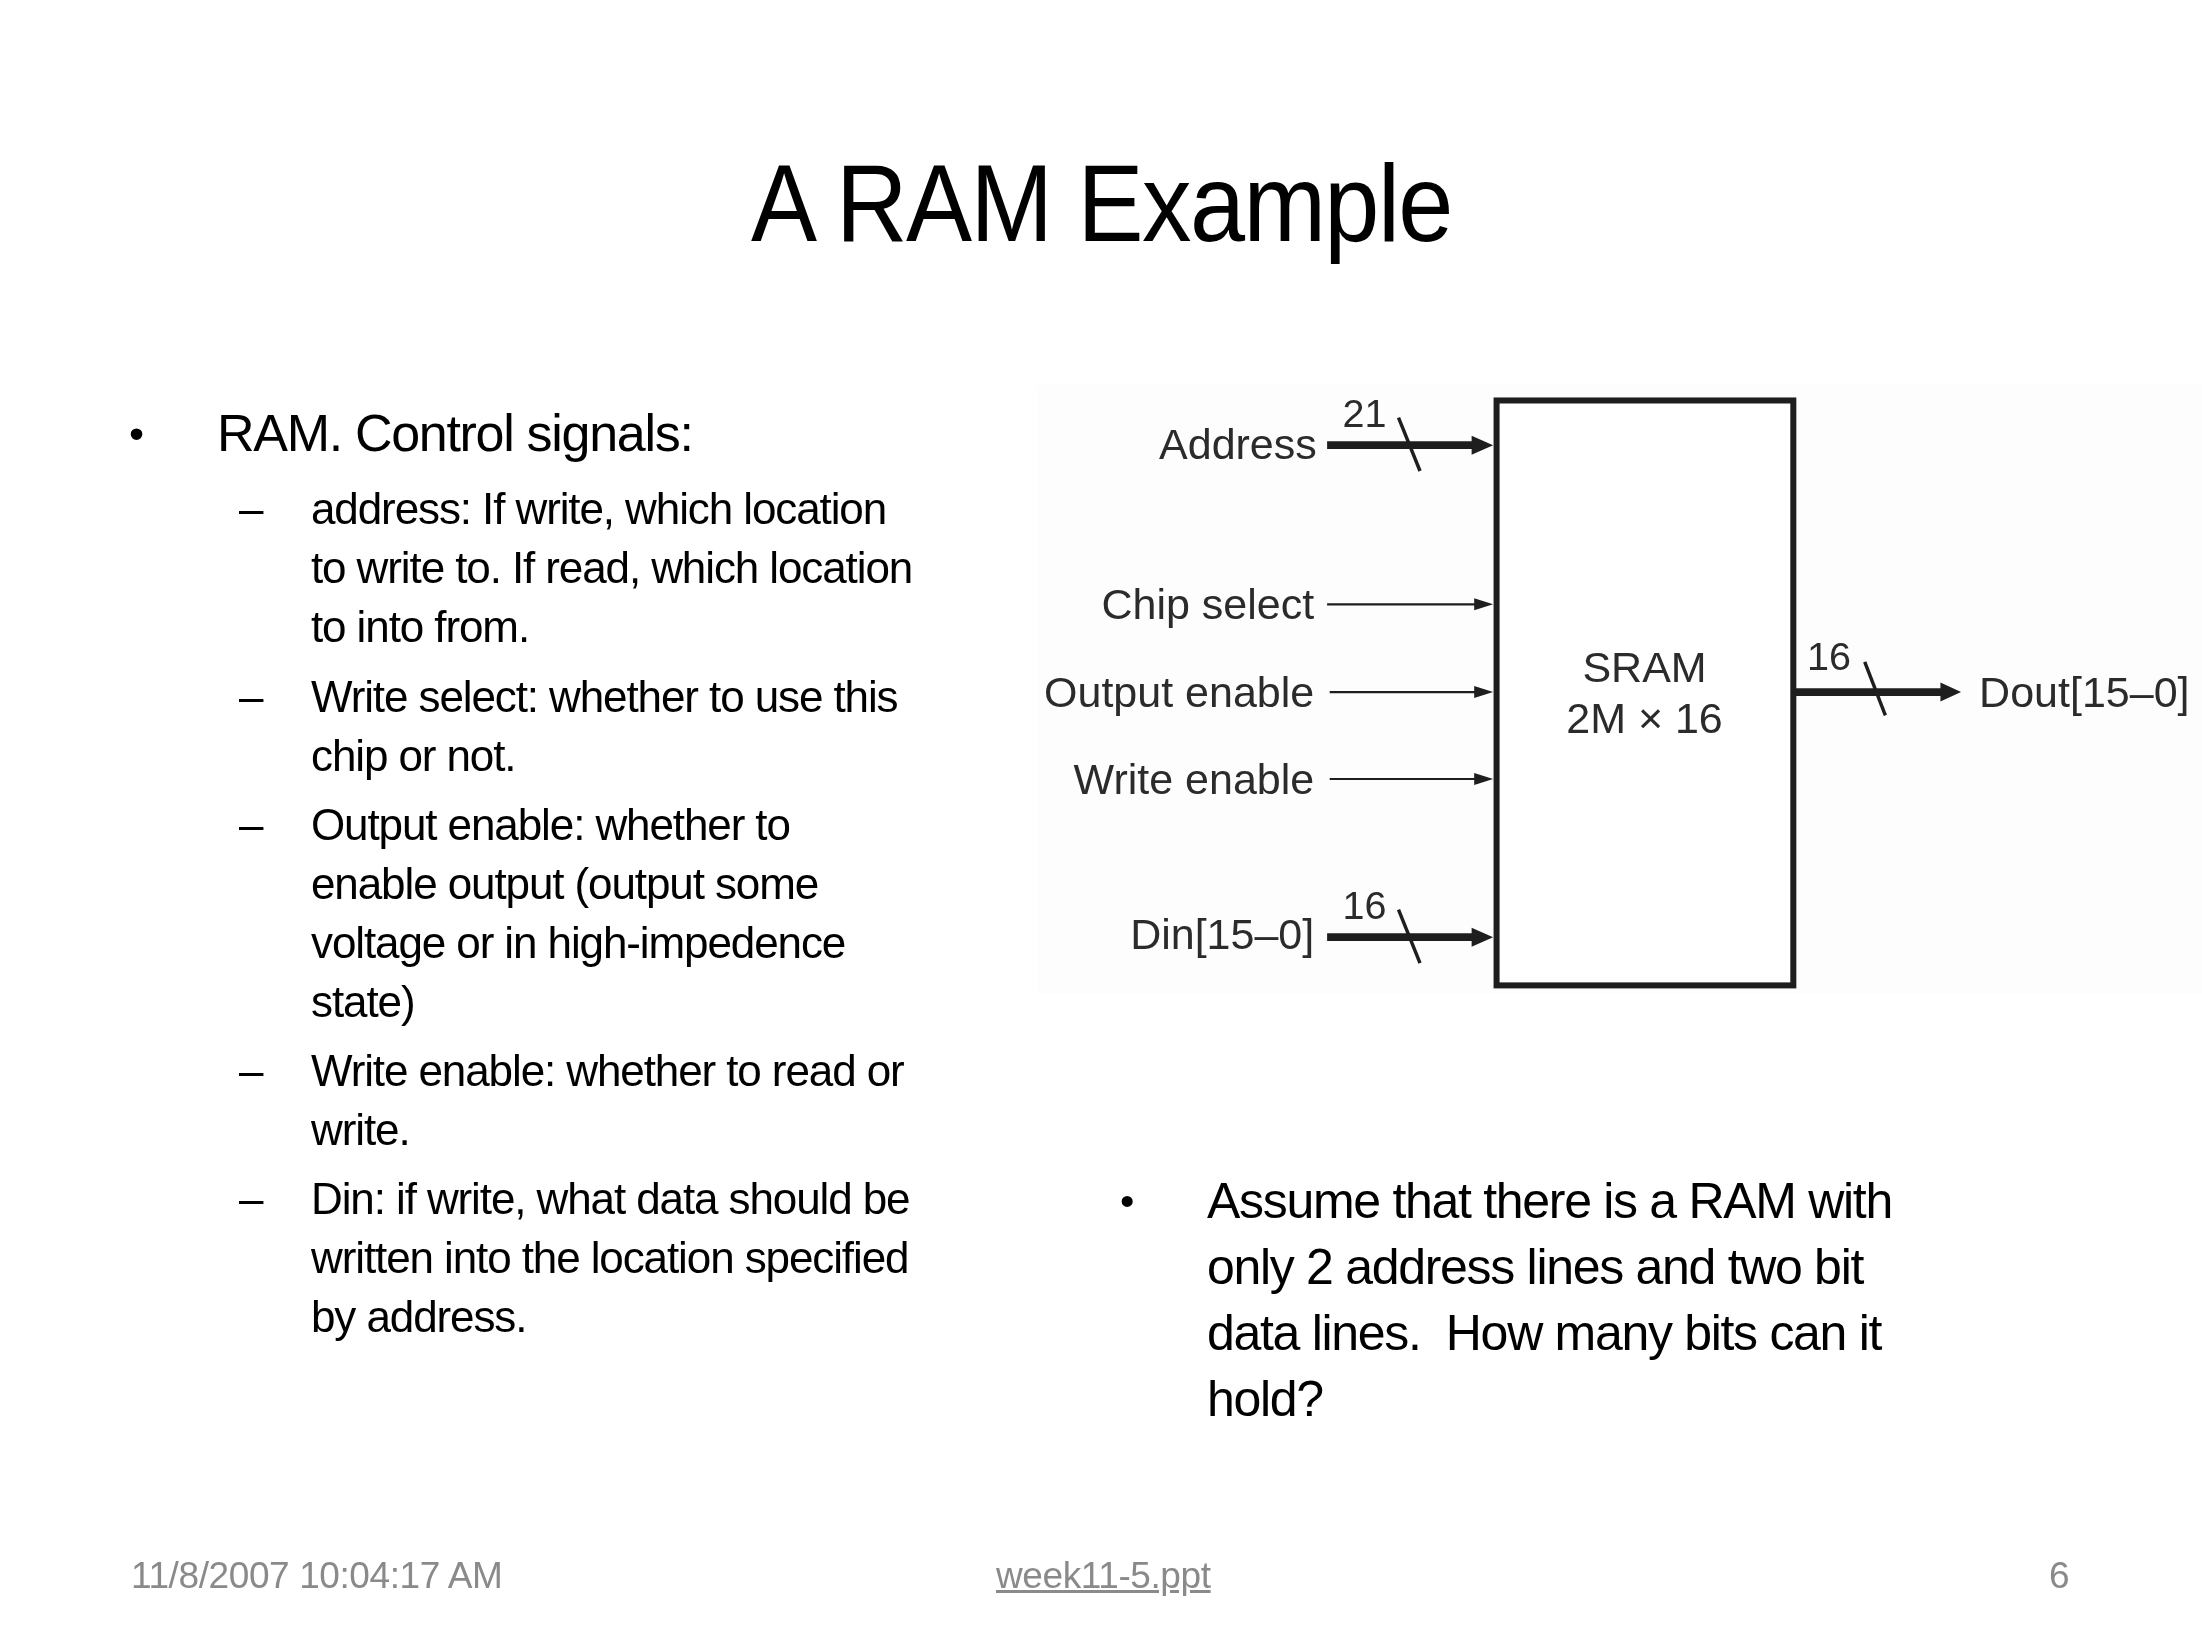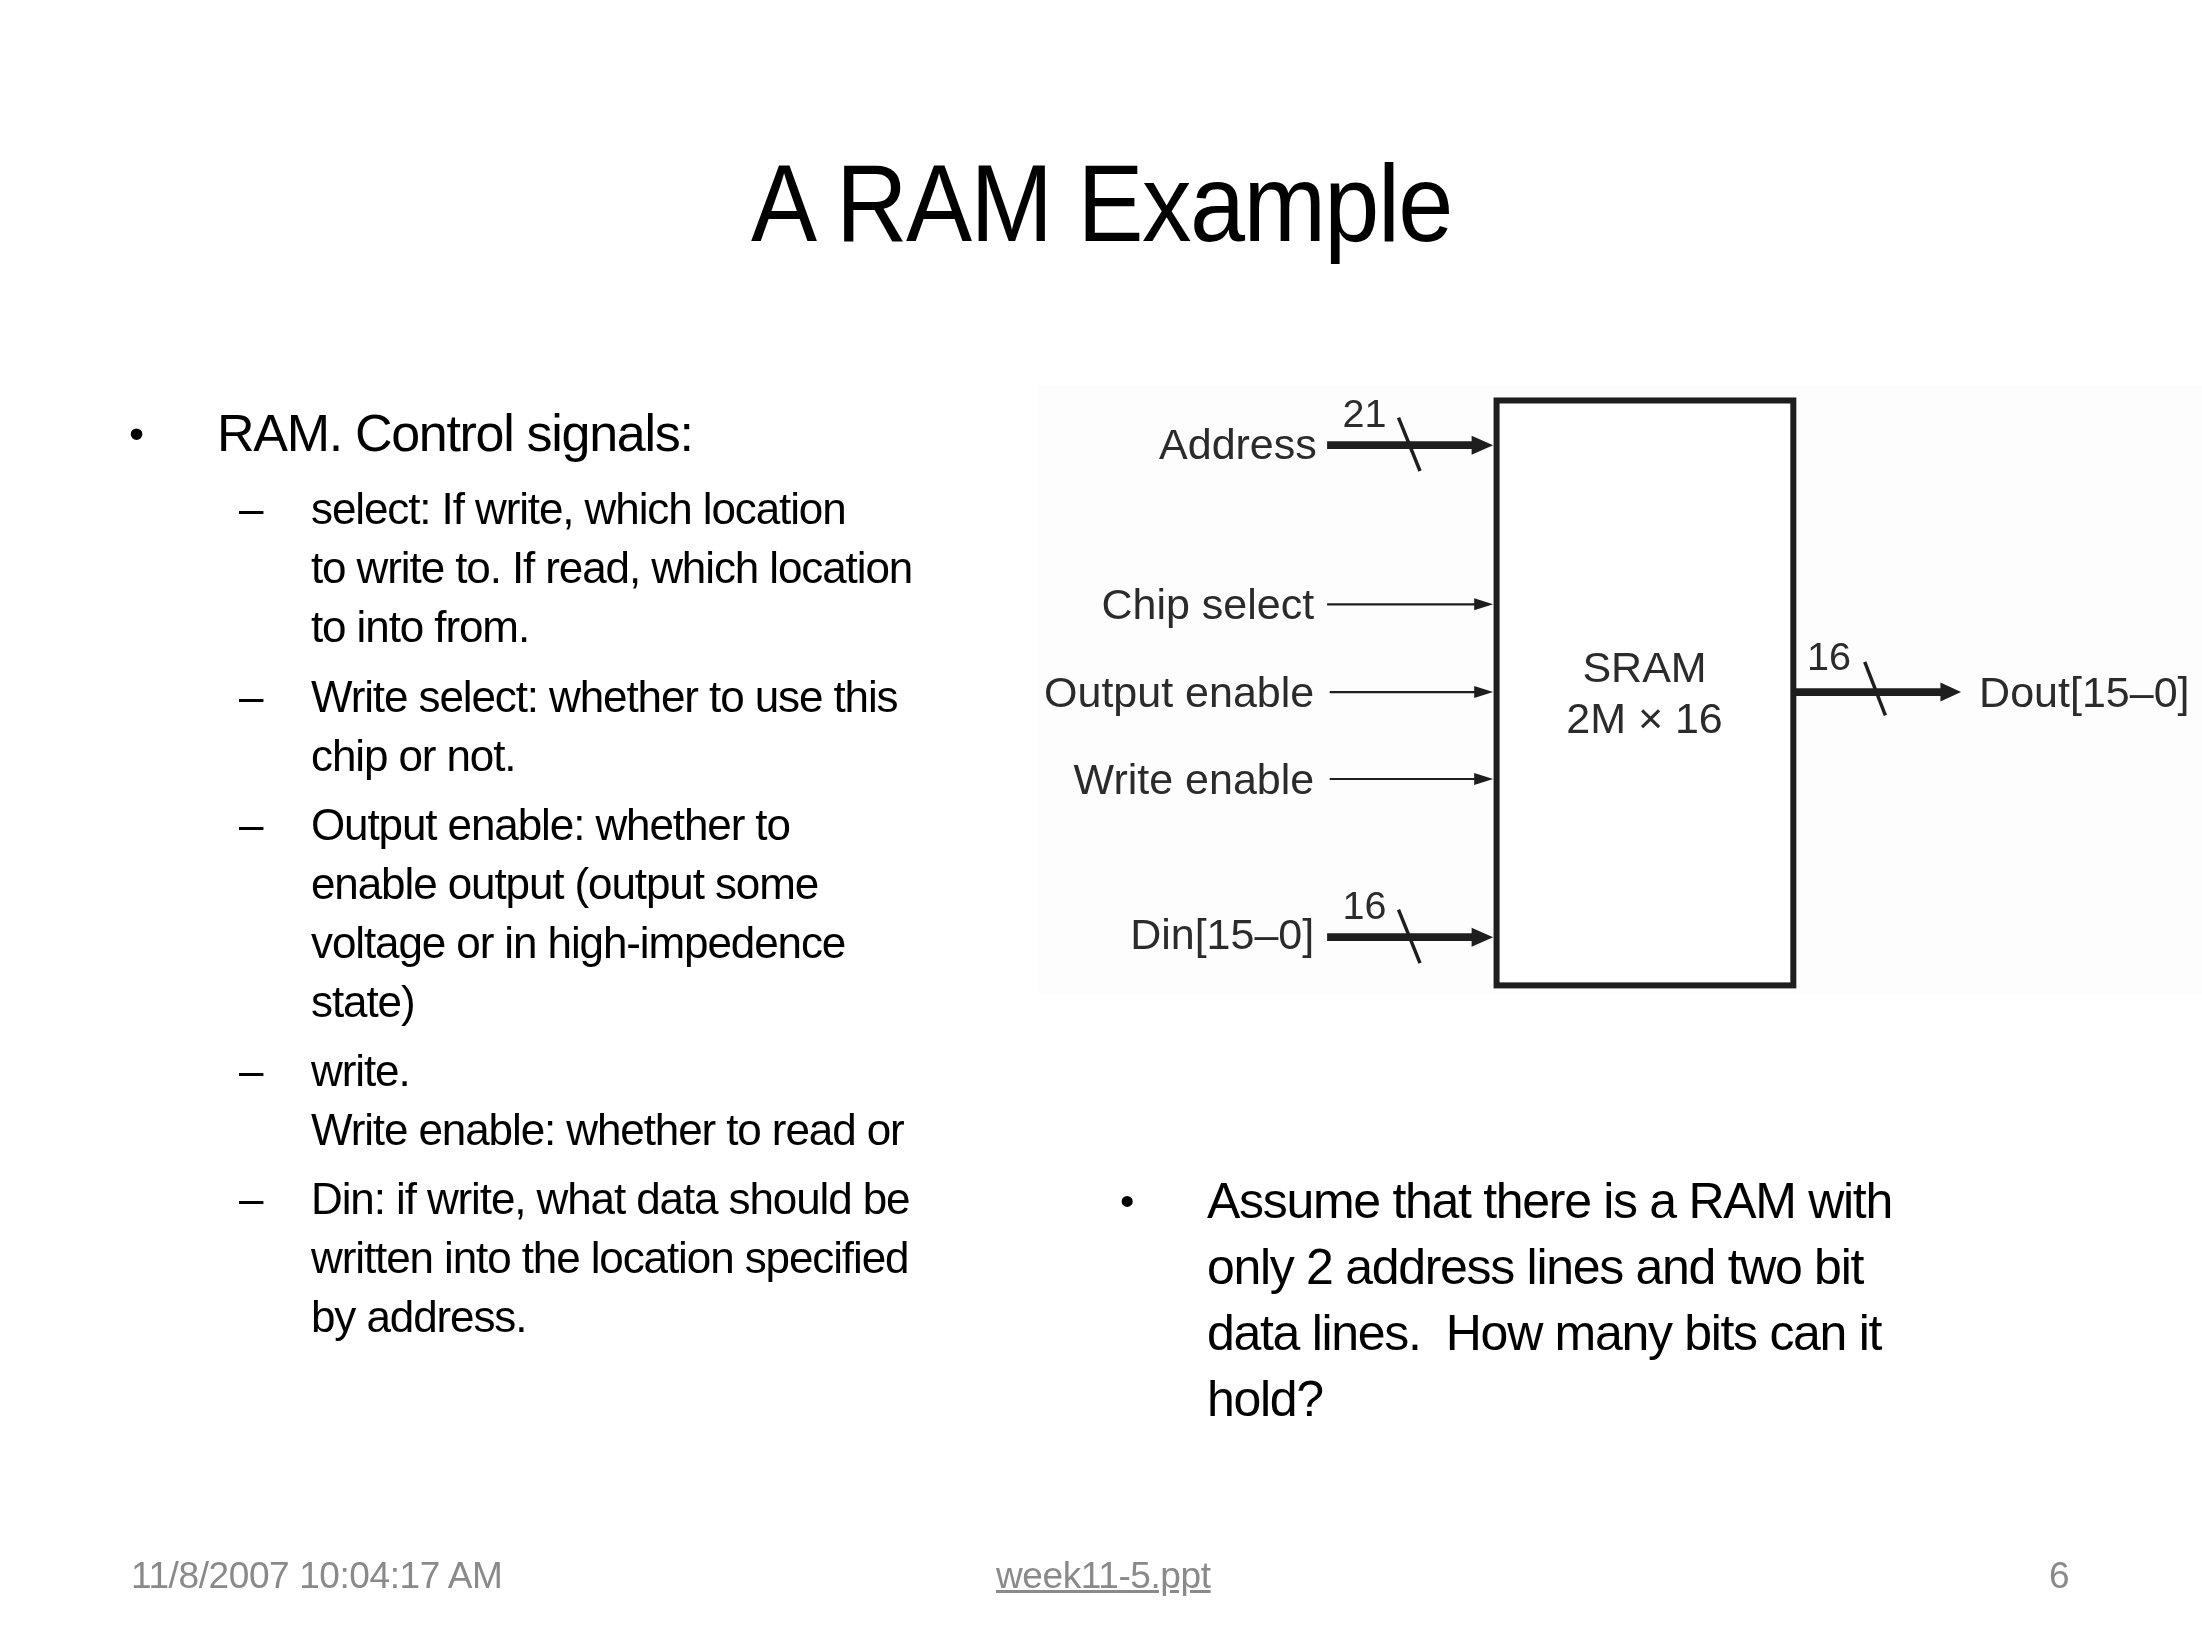--- a/index.html
+++ b/index.html
@@ -128,43 +128,43 @@
   <div class="title">A RAM Example</div>
 
   <div class="left-list">
     <div class="lvl1">
       <span class="bullet">•</span>
       <span>RAM. Control signals:</span>
     </div>
 
     <div class="lvl2">
       <span class="dash">–</span>
-      <div>select: If write, which location</div>
+      <div>address: If write, which location</div>
       <div>to write to. If read, which location</div>
       <div>to into from.</div>
     </div>
 
     <div class="lvl2">
       <span class="dash">–</span>
       <div>Write select: whether to use this</div>
       <div>chip or not.</div>
     </div>
 
     <div class="lvl2">
       <span class="dash">–</span>
       <div>Output enable: whether to</div>
       <div>enable output (output some</div>
       <div>voltage or in high-impedence</div>
       <div>state)</div>
     </div>
 
     <div class="lvl2">
       <span class="dash">–</span>
+      <div>Write enable: whether to read or</div>
       <div>write.</div>
-      <div>Write enable: whether to read or</div>
     </div>
 
     <div class="lvl2">
       <span class="dash">–</span>
       <div>Din: if write, what data should be</div>
       <div>written into the location specified</div>
       <div>by address.</div>
     </div>
   </div>
 

